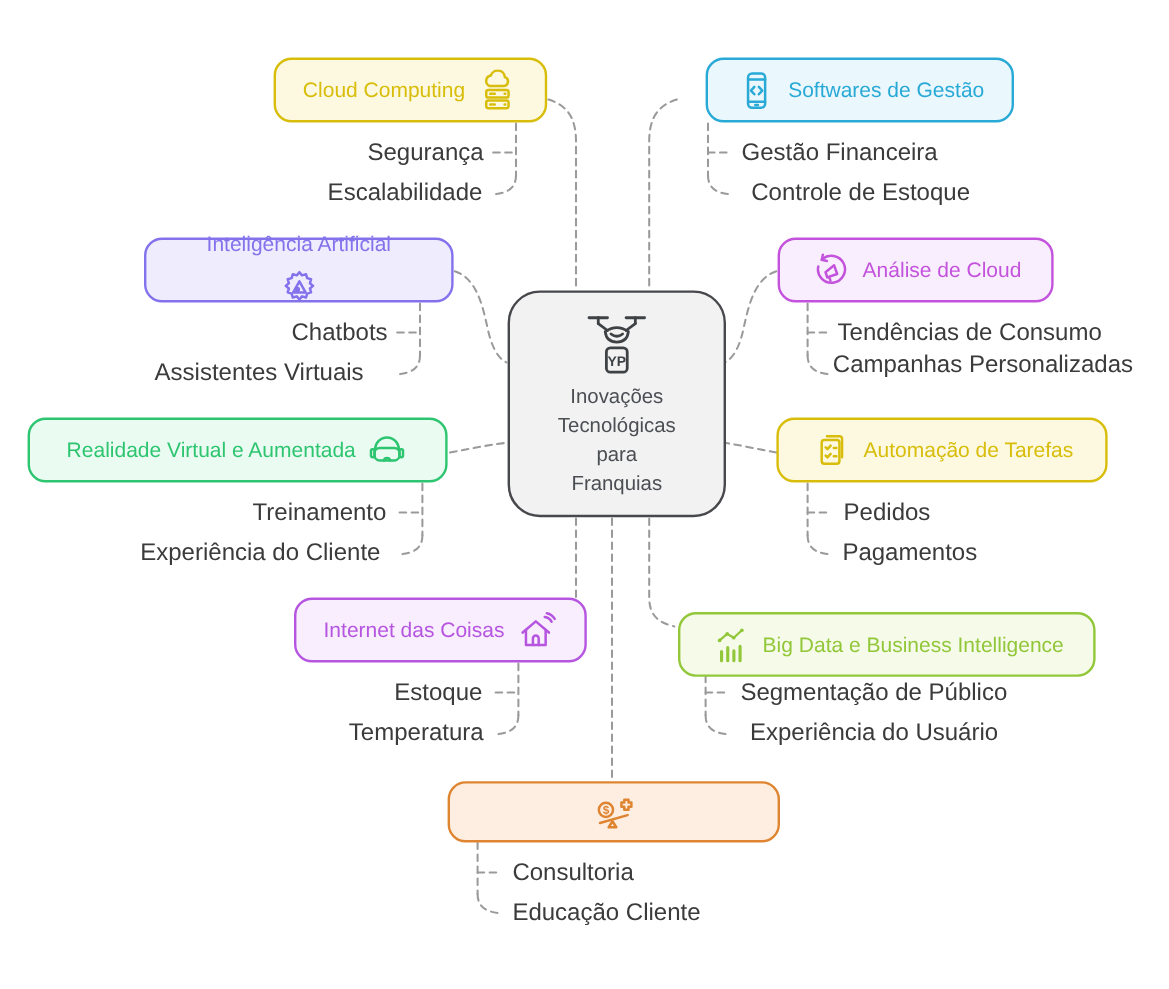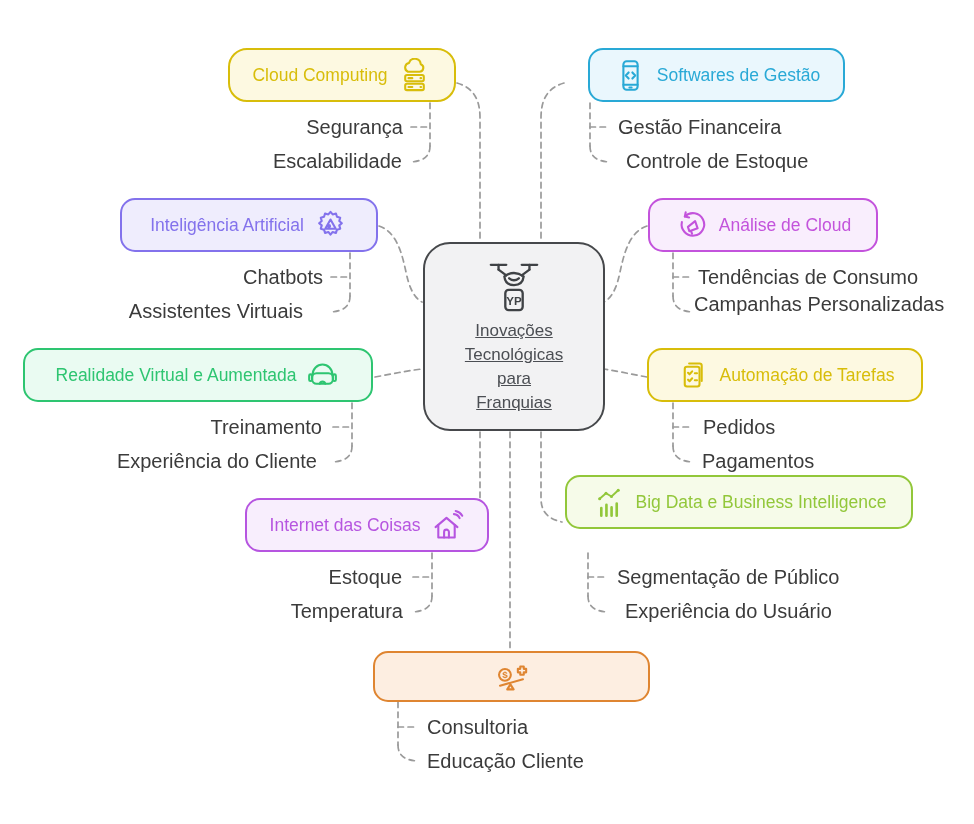--- a/index.html
+++ b/index.html
@@ -15,21 +15,21 @@
     gap:9px;border:2px solid var(--c);background:var(--bg);color:var(--c);
     border-radius:15px;font-size:17.5px;font-weight:500;white-space:nowrap;cursor:pointer;
   }
   .node .icon{display:flex;align-items:center;justify-content:center;}
   .node .icon svg{display:block;width:35px;height:35px;}
 
   .central{
     position:absolute;left:423px;top:242px;width:182px;height:189px;box-sizing:border-box;
     border:2px solid #46484b;background:#f2f2f3;border-radius:27px;
     display:flex;flex-direction:column;align-items:center;justify-content:center;
-    color:#4b4e53;font-size:17px;line-height:24px;text-align:center;cursor:pointer;text-decoration:underline;
+    color:#4b4e53;font-size:17px;line-height:24px;text-align:center;cursor:pointer;
   }
   .central .icon svg{display:block;width:62px;height:56px;margin-bottom:4px;}
 
   .leaf{
     position:absolute;height:26px;line-height:26px;font-size:20px;color:#3b3b3b;
     white-space:nowrap;cursor:pointer;
   }
   .leaf.r{text-align:right;}
 </style>
 </head>
@@ -89,21 +89,21 @@
         <rect x="23" y="32" width="18" height="21" rx="3.5"></rect>
         <text x="32" y="48" text-anchor="middle" font-size="12" font-weight="bold" fill="#3f4245" stroke="none">YP</text>
       </svg>
     </span>
     <div>Inovações</div>
     <div>Tecnológicas</div>
     <div>para</div>
     <div>Franquias</div>
   </div>
 
-  <div class="node" style="left: 228px; top: 48px; width: 228px; height: 54px; border-radius: 19px; --c: #d8bd0a; --bg: #fdf9e1;">
+  <div class="node" style="left: 228px; top: 48px; width: 228px; height: 54px; --c: #d8bd0a; --bg: #fdf9e1;">
     <span>Cloud Computing</span>
     <span class="icon">
       <svg viewBox="0 0 32 32" stroke="currentColor" fill="none" stroke-width="1.9" stroke-linecap="round" stroke-linejoin="round">
         <path d="M10 12.5 h10.5 a3.5 3.5 0 0 0 1.2 -6.8 a5.5 5.5 0 0 0 -10.7 -1.2 a4.2 4.2 0 0 0 -1 8"></path>
         <rect x="7.5" y="15.5" width="17" height="5.8" rx="1.6"></rect>
         <rect x="7.5" y="23.6" width="17" height="5.8" rx="1.6"></rect>
         <path d="M10.5 18.4 h3.5 M21.5 18.4 h.5 M10.5 26.5 h3.5 M21.5 26.5 h.5"></path>
       </svg>
     </span>
   </div>
@@ -113,21 +113,21 @@
       <svg viewBox="0 0 32 32" stroke="currentColor" fill="none" stroke-width="1.9" stroke-linecap="round" stroke-linejoin="round">
         <rect x="9.5" y="3" width="13" height="26" rx="3"></rect>
         <path d="M9.5 7.5 h13 M9.5 24.5 h13"></path>
         <path d="M14.3 13.2 l-2.6 2.8 2.6 2.8 M17.7 13.2 l2.6 2.8 -2.6 2.8"></path>
         <path d="M15 27 h2"></path>
       </svg>
     </span>
     <span>Softwares de Gestão</span>
   </div>
 
-  <div class="node" style="left: 120px; top: 198px; width: 258px; height: 54px; --c: #8372ec; --bg: #efedfd;">
+  <div class="node" style="left: 120px; top: 198px; width: 258px; height: 54px; flex-direction: column; --c: #8372ec; --bg: #efedfd;">
     <span>Inteligência Artificial</span>
     <span class="icon">
       <svg viewBox="0 0 32 32" stroke="currentColor" fill="none" stroke-width="1.9" stroke-linecap="round" stroke-linejoin="round">
         <path d="M16 3.5 l2 2.4 3 -.9 .9 3 3 .9 -.9 3 2.4 2 -2.4 2 .9 3 -3 .9 -.9 3 -3 -.9 -2 2.4 -2 -2.4 -3 .9 -.9 -3 -3 -.9 .9 -3 -2.4 -2 2.4 -2 -.9 -3 3 -.9 .9 -3 3 .9 z"></path>
         <path d="M16 10.5 l4.8 8.5 h-9.6 z"></path>
         <circle cx="14.6" cy="16.6" r="1"></circle>
       </svg>
     </span>
   </div>
 
@@ -174,21 +174,21 @@
       <svg viewBox="0 0 32 32" stroke="currentColor" fill="none" stroke-width="1.9" stroke-linecap="round" stroke-linejoin="round">
         <path d="M6 17.5 L16 9 L26 17.5"></path>
         <path d="M8.5 15.5 V27 H23.5 V15.5"></path>
         <path d="M13.8 27 V22 a2.2 2.2 0 0 1 4.4 0 V27"></path>
         <path d="M22.8 5.6 a6.3 6.3 0 0 1 5.2 3.7"></path>
         <path d="M24.4 2.8 a9 9 0 0 1 6 4.3"></path>
       </svg>
     </span>
   </div>
 
-  <div class="node" style="left: 565px; top: 475px; width: 348px; height: 54px; --c: #92c73a; --bg: #f6fbe9;">
+  <div class="node" style="left: 565px; top: 510px; width: 348px; height: 54px; --c: #92c73a; --bg: #f6fbe9;">
     <span class="icon">
       <svg viewBox="0 0 32 32" stroke="currentColor" fill="none" stroke-width="2.4" stroke-linecap="round" stroke-linejoin="round">
         <path d="M8.5 28 v-7 M13.2 28 v-10 M17.9 28 v-7.5 M22.6 28 v-11"></path>
         <path stroke-width="1.7" d="M7 12.5 L12.8 7.5 L17.8 10.5 L24 4.8"></path>
         <circle cx="7" cy="12.5" r="1.4" fill="currentColor" stroke="none"></circle>
         <circle cx="12.8" cy="7.5" r="1.4" fill="currentColor" stroke="none"></circle>
         <circle cx="17.8" cy="10.5" r="1.4" fill="currentColor" stroke="none"></circle>
         <circle cx="24" cy="4.8" r="1.4" fill="currentColor" stroke="none"></circle>
       </svg>
     </span>

